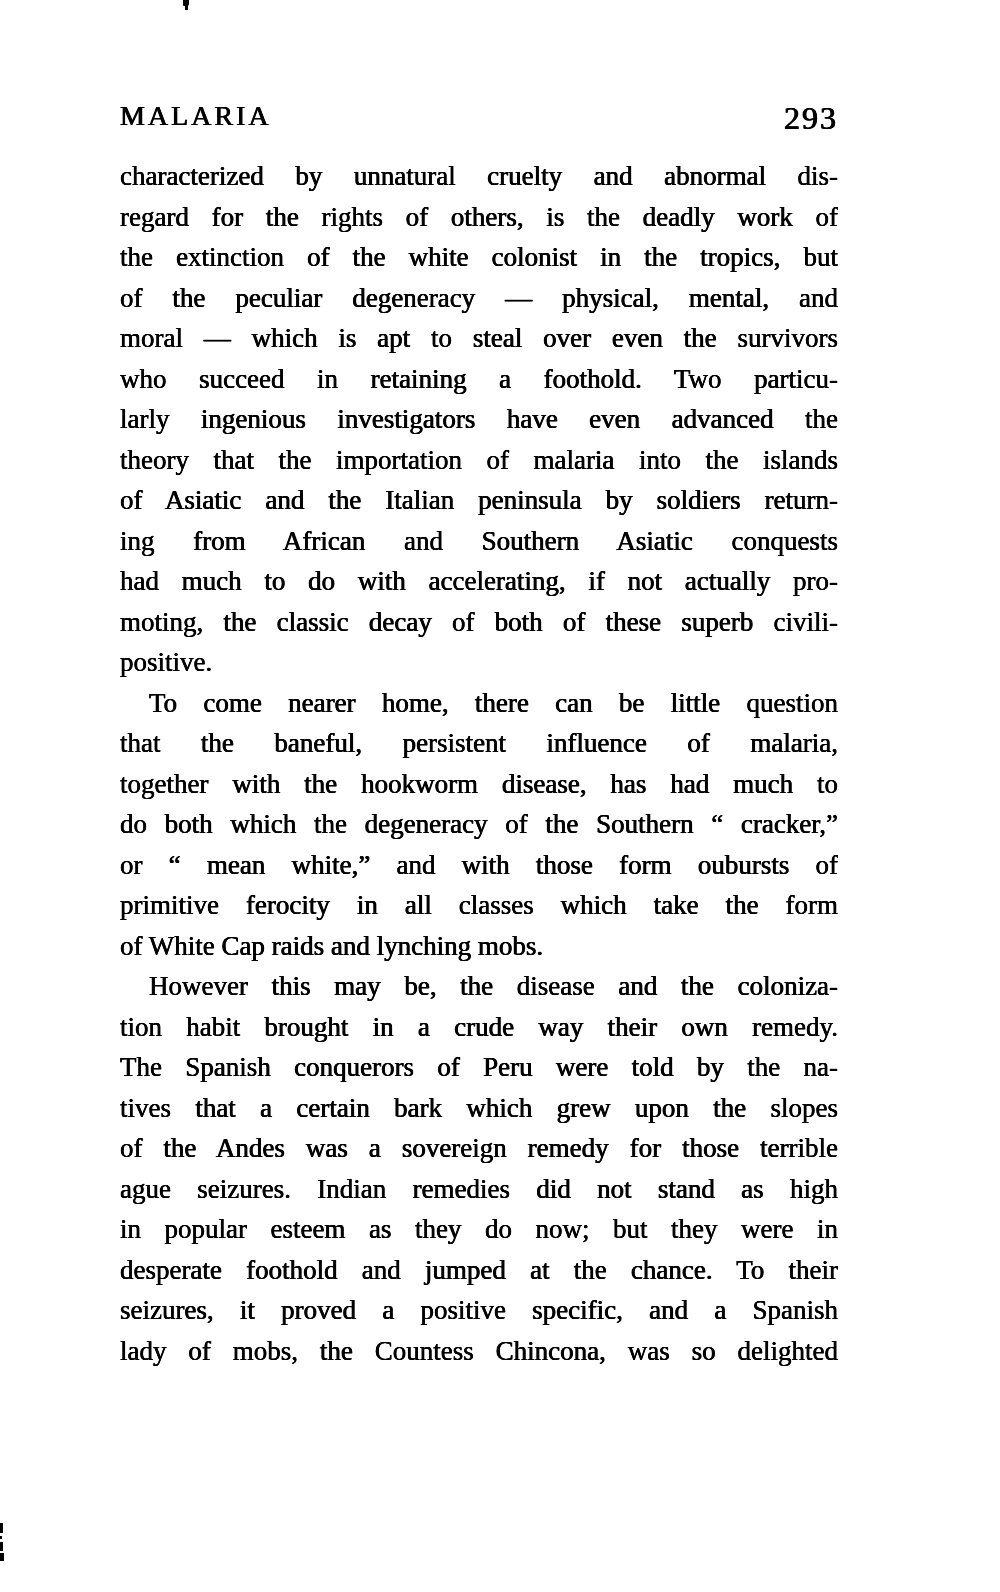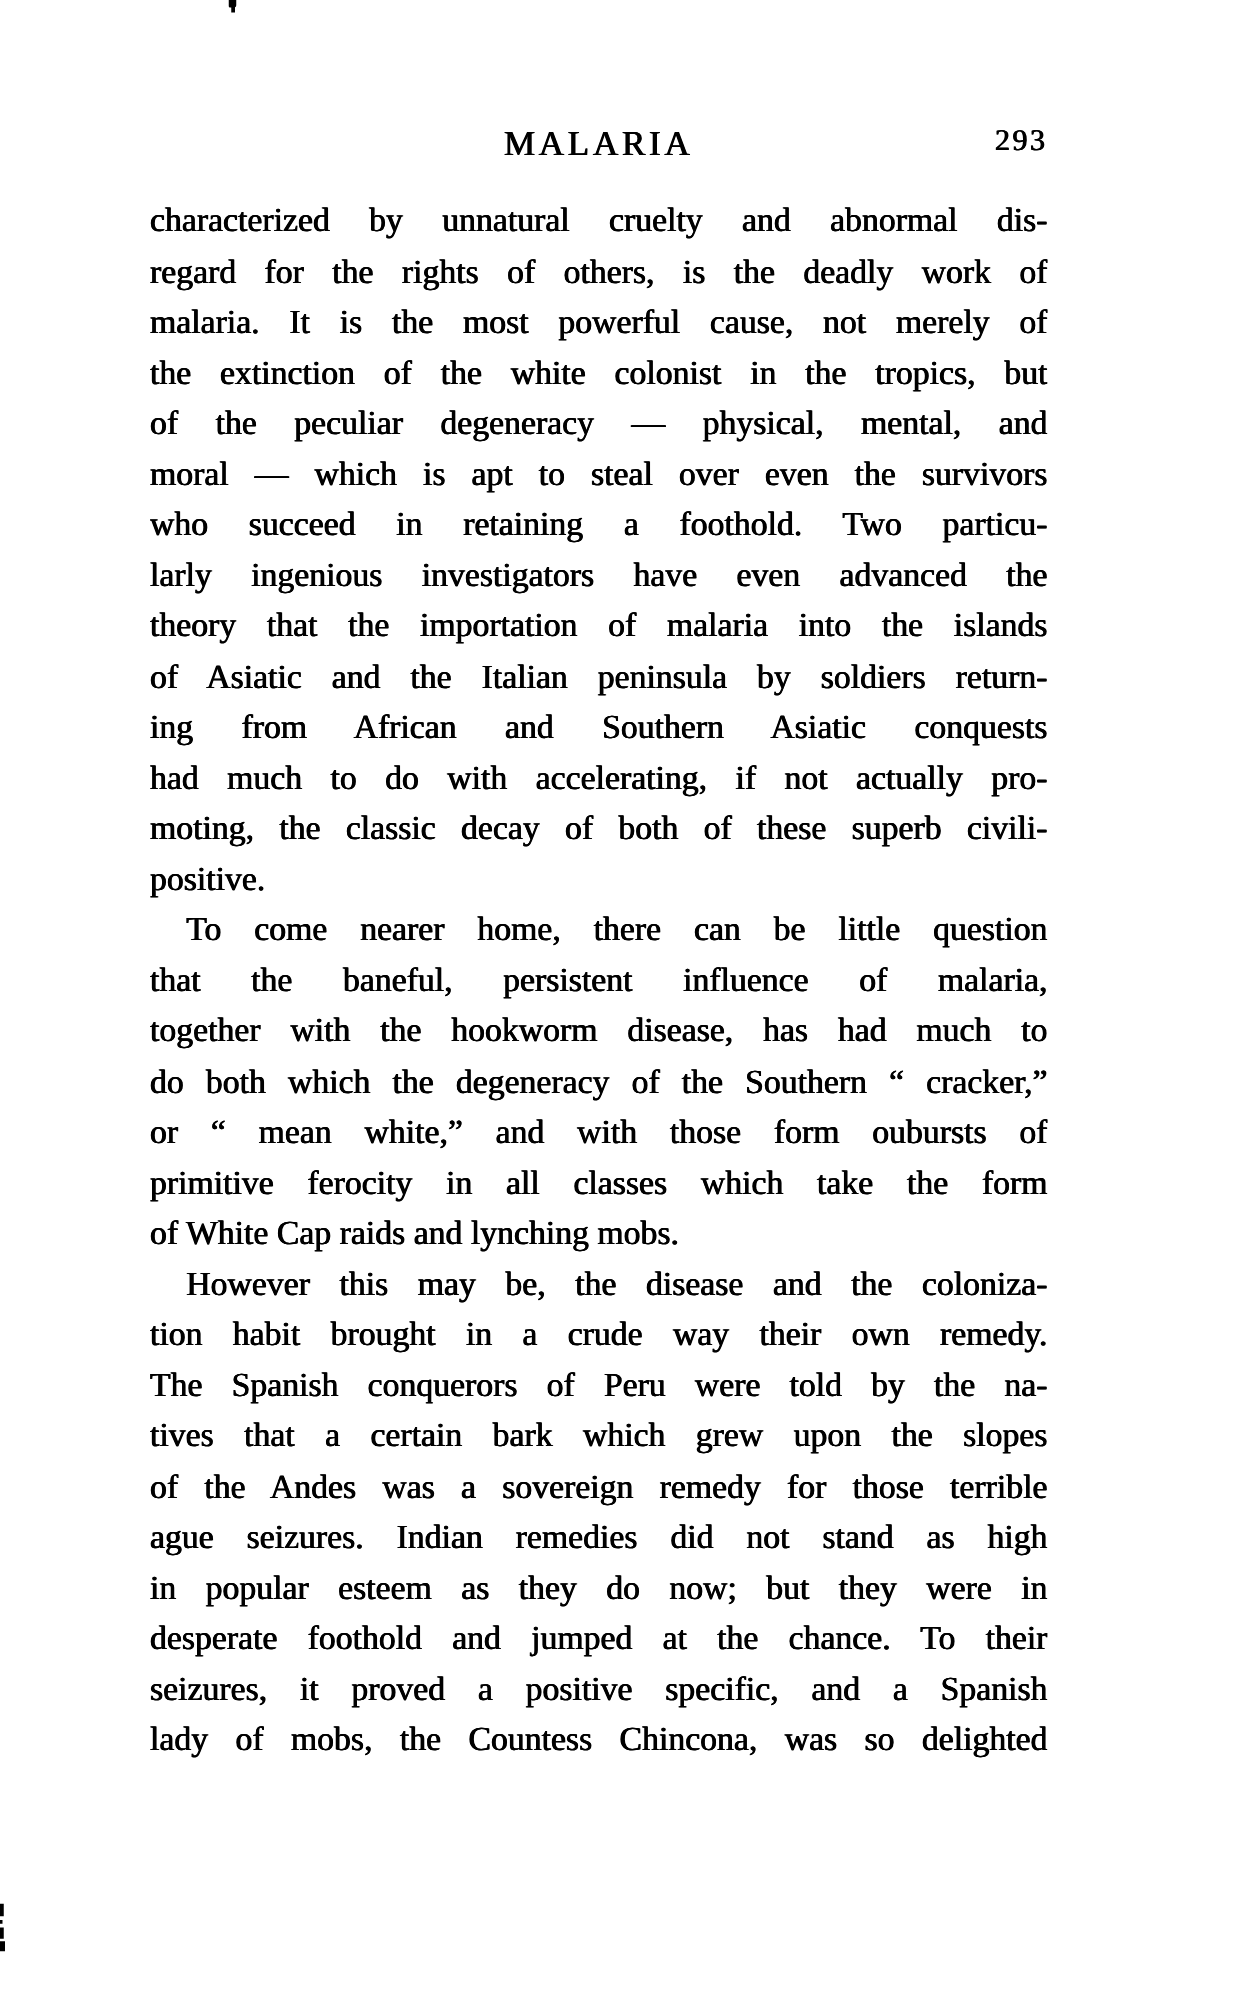--- a/index.html
+++ b/index.html
@@ -17,29 +17,28 @@
   .running-head {
     position: absolute;
     left: 120px;
     top: 100px;
     width: 718px;
     height: 36px;
   }
   .head-title {
     position: absolute;
     left: 0; right: 0;
-    text-align: center;
     font-size: 28px;
     letter-spacing: 3px;
     text-shadow: 0.4px 0 #000, -0.4px 0 #000;
   }
   .page-num {
     position: absolute;
     right: 0; top: 0;
-    font-size: 24px;
+    font-size: 32px;
     letter-spacing: 2px;
     text-shadow: 0.4px 0 #000, -0.4px 0 #000;
   }
 
   
   .text-body {
     position: absolute;
     left: 120px;
     top: 156px;
     width: 718px;
@@ -88,21 +87,20 @@
 
   <div class="running-head">
     <span class="head-title">MALARIA</span>
     <span class="page-num">293</span>
   </div>
 
   <div id="text-body" class="text-body">
       <div class="paragraph">
         <div class="line">characterized by unnatural cruelty and abnormal dis-</div>
         <div class="line">regard for the rights of others, is the deadly work of</div>
-        <div class="line">malaria. It is the most powerful cause, not merely of</div>
         <div class="line">the extinction of the white colonist in the tropics, but</div>
         <div class="line">of the peculiar degeneracy — physical, mental, and</div>
         <div class="line">moral — which is apt to steal over even the survivors</div>
         <div class="line">who succeed in retaining a foothold. Two particu-</div>
         <div class="line">larly ingenious investigators have even advanced the</div>
         <div class="line">theory that the importation of malaria into the islands</div>
         <div class="line">of Asiatic and the Italian peninsula by soldiers return-</div>
         <div class="line">ing from African and Southern Asiatic conquests</div>
         <div class="line">had much to do with accelerating, if not actually pro-</div>
         <div class="line">moting, the classic decay of both of these superb civili-</div>

